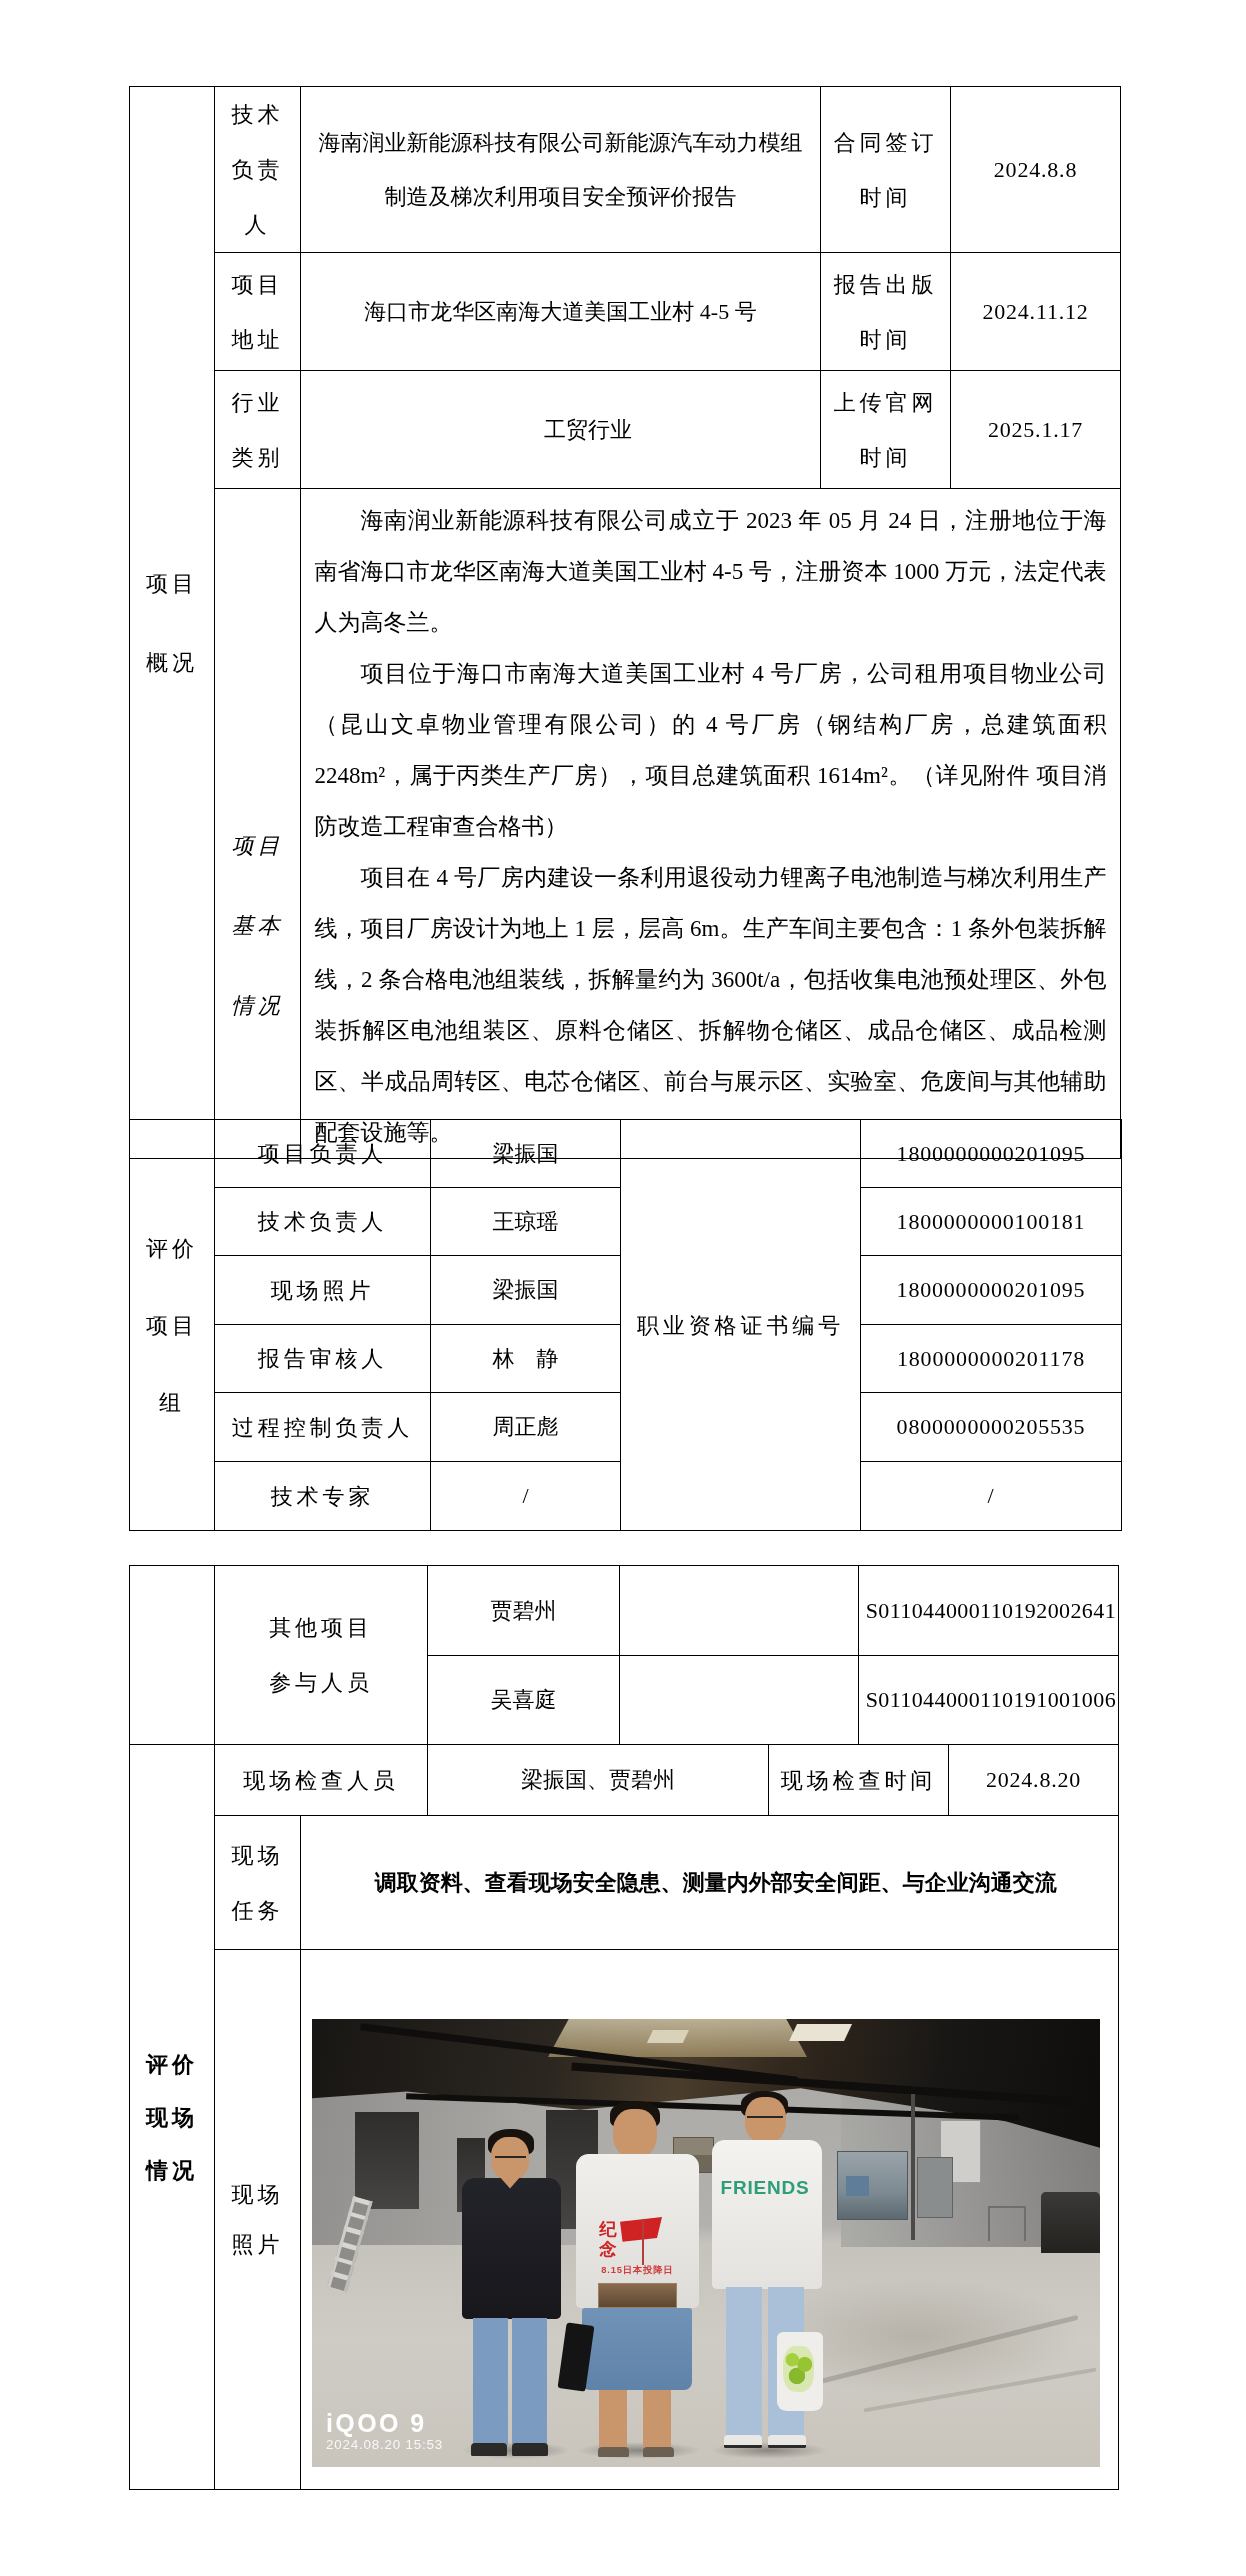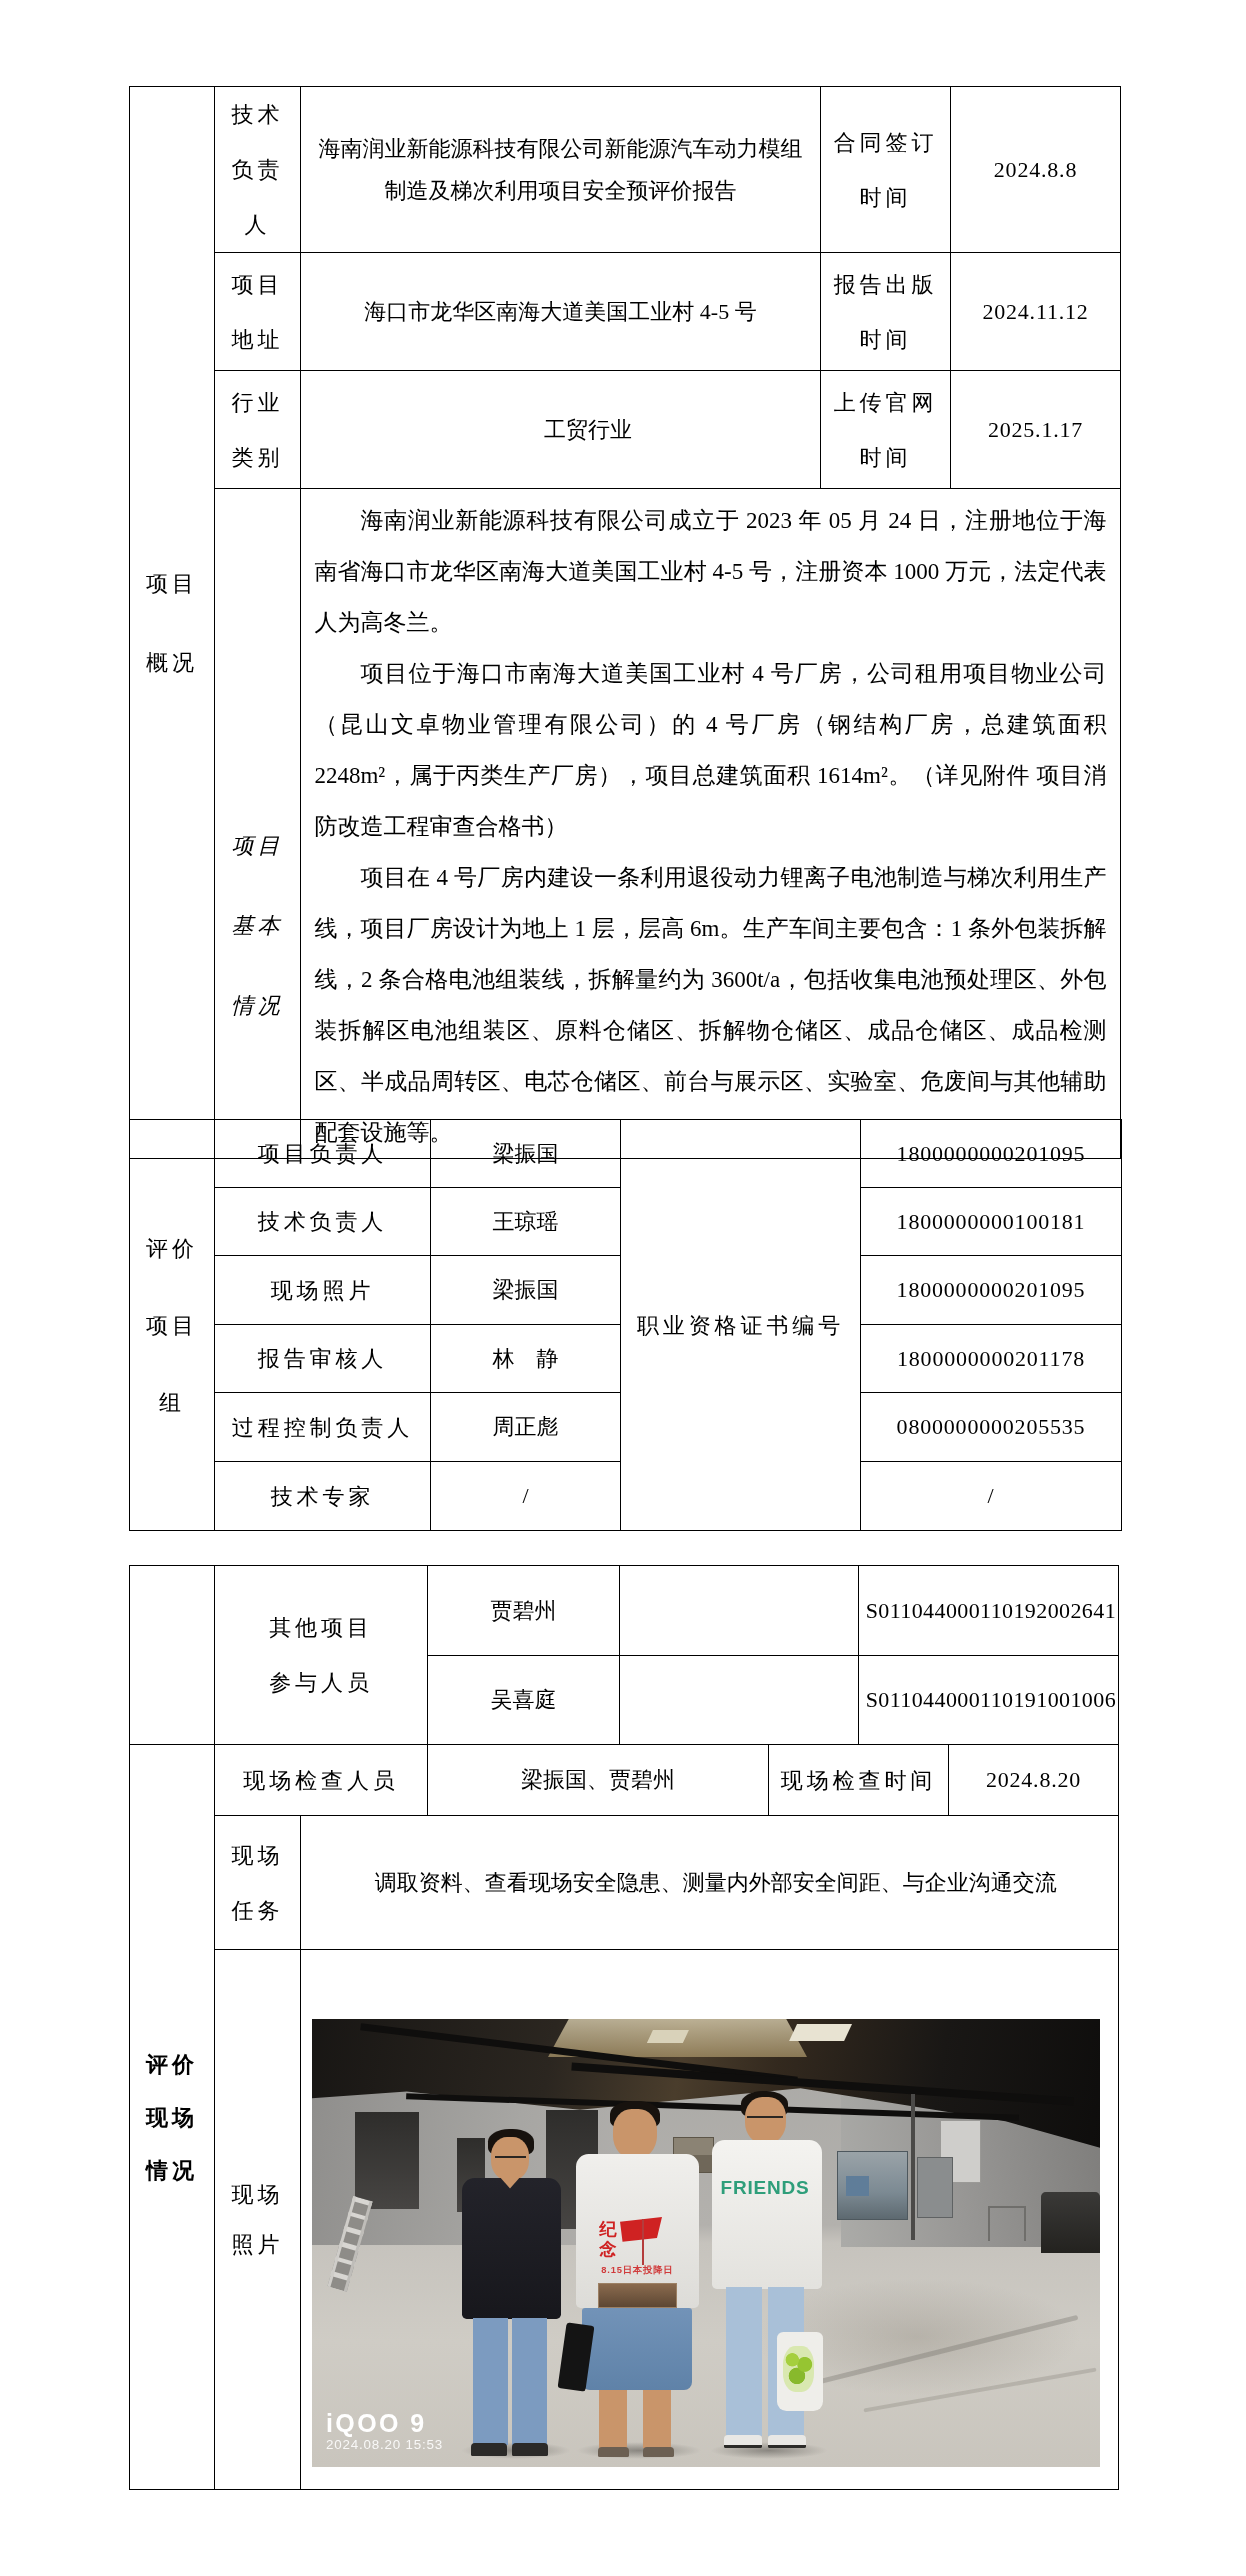--- a/index.html
+++ b/index.html
@@ -20,29 +20,29 @@
   .lbl .w2 { display:inline-block; width:57px; letter-spacing:3.9px; }
   .lbl .w4 { display:inline-block; width:110px; letter-spacing:3.9px; }
   .vhead { line-height:79px; letter-spacing:3.9px; }
   .vhead .w2 { display:inline-block; width:57px; letter-spacing:3.9px; }
   .vhead-team { line-height:77px; }
   .vhead-site { line-height:53px;font-weight:bold; }
   .vhead-basic { line-height:80px; }
   .vhead-basic .inner { display:inline-block; width:57px; letter-spacing:3.9px; transform:translateY(102px);font-style:italic; }
   .photo-lbl { line-height:50px; }
   .value { font-size:23px; }
-  .value-2l { font-size:23px; line-height:42px; padding:0 11px; }
+  .value-2l { font-size:23px; line-height:54px; padding:0 11px; }
   .left-indent { text-align:left; padding-left:55px; }
   .date { font-size:23px; letter-spacing:0.8px; }
   .cert { font-size:23.6px; letter-spacing:0.8px; }
   .cert-wrap { font-size:23.6px; text-align:left; padding:0 1.6px 0 6.3px; word-break:break-all;
     line-height:42px; letter-spacing:0.4px; }
   .para-cell { text-align:justify; vertical-align:top; padding:6.3px 13.4px 0 13.4px; }
   .para-cell p { font-size:23px; line-height:51px; text-indent:2em; text-align:justify; }
-  .task-cell { text-align:left; padding-left:12.6px; font-size:23px; }
+  .task-cell { text-align:left; padding-left:12.6px; font-size:23px;font-weight:bold; }
   .photo-cell { vertical-align:top; padding:0; }
 
   
   .photo { position:relative; width:788px; height:448px; margin:47px 0 0 11px;
     background:linear-gradient(180deg,#a9a8a5 0%,#b3b1ad 46%,#c6c3bd 50%,#cfccc5 72%,#c9c5bd 100%);
     overflow:hidden; font-family:"Liberation Sans","DejaVu Sans",sans-serif; }
   .wall-left { position:absolute; left:0; top:69px; width:330px; height:157px;
     background:linear-gradient(100deg,#8f8e8c 0%,#a7a6a3 60%,#b2b0ad 100%); }
   .wall-right-shade { position:absolute; right:0; top:75px; width:259px; height:153px;
     background:linear-gradient(260deg,#7e7d7b 0%,#989795 55%,#ababa8 100%); }

